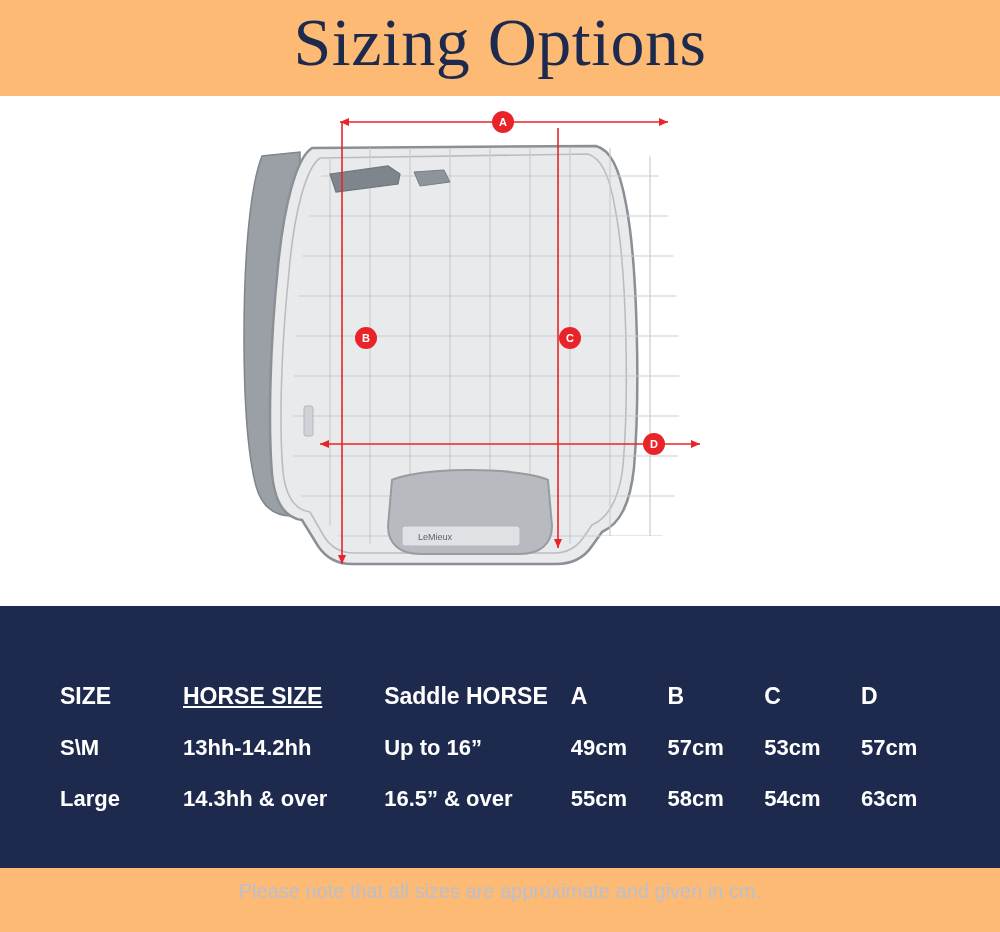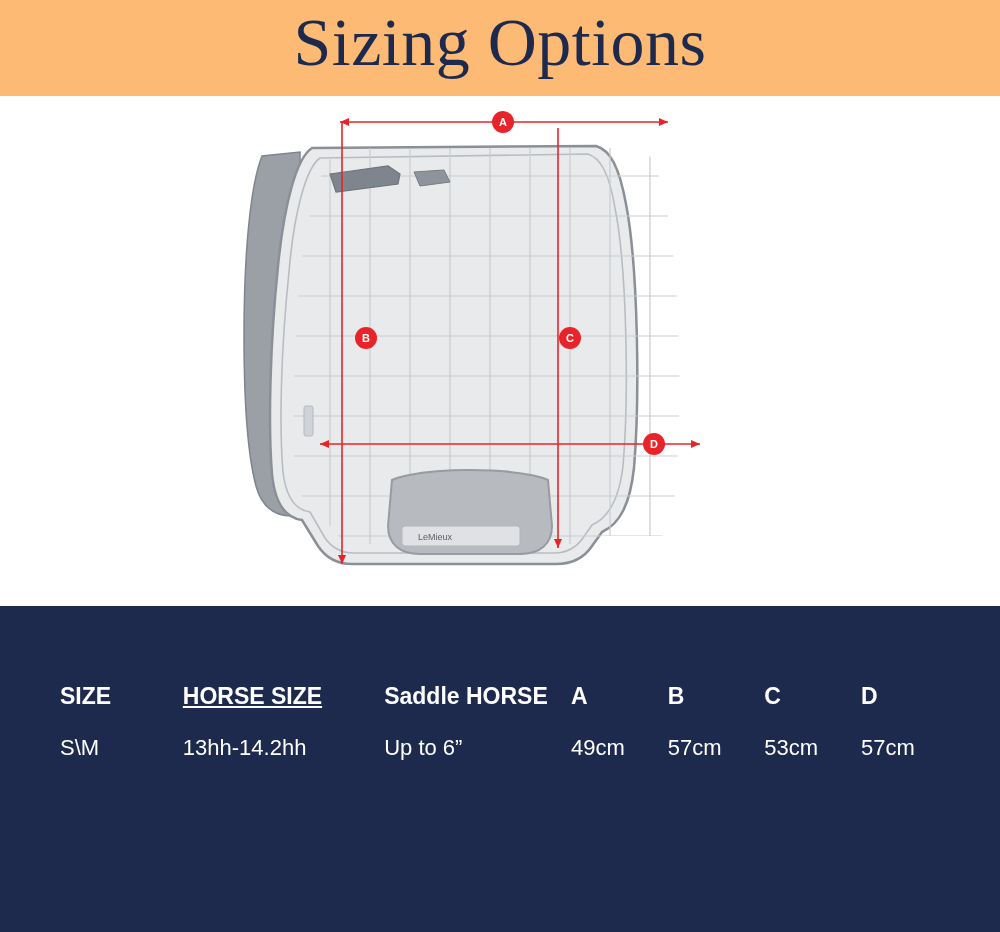--- a/index.html
+++ b/index.html
@@ -42,37 +42,37 @@
     background: #ffffff;
   }
   .diagram svg { display: block; }
 
   
   .panel {
     position: absolute;
     left: 0;
     top: 606px;
     width: 1000px;
-    height: 326px;
+    height: 262px;
     background: #1d2a4d;
   }
 
   table.sizes {
     position: absolute;
     top: 64px;
     left: 60px;
     width: 890px;
     border-collapse: collapse;
     color: #ffffff;
   }
   table.sizes th, table.sizes td {
     text-align: left;
     padding: 0;
     vertical-align: middle;
-    font-weight: normal;
+    font-weight: bold;
   }
   table.sizes thead th {
     font-size: 23px;
     font-weight: bold;
     height: 52px;
     color: #ffffff;
   }
   table.sizes tbody td {
     font-size: 22px;
     height: 51px;
@@ -245,24 +245,34 @@
           <th class="c-a">A</th>
           <th class="c-b">B</th>
           <th class="c-c">C</th>
           <th class="c-d">D</th>
         </tr>
       </thead>
       <tbody>
         <tr>
           <td>S\M</td>
           <td>13hh-14.2hh</td>
-          <td>Up to 6”</td>
+          <td>Up to 16”</td>
           <td>49cm</td>
           <td>57cm</td>
           <td>53cm</td>
           <td>57cm</td>
         </tr>
+        <tr>
+          <td>Large</td>
+          <td>14.3hh &amp; over</td>
+          <td>16.5” &amp; over</td>
+          <td>55cm</td>
+          <td>58cm</td>
+          <td>54cm</td>
+          <td>63cm</td>
+        </tr>
       </tbody>
     </table>
 
+    <div class="note">Please note that all sizes are approximate and given in cm.</div>
   </div>
 
 </div>
 
 </body></html>

